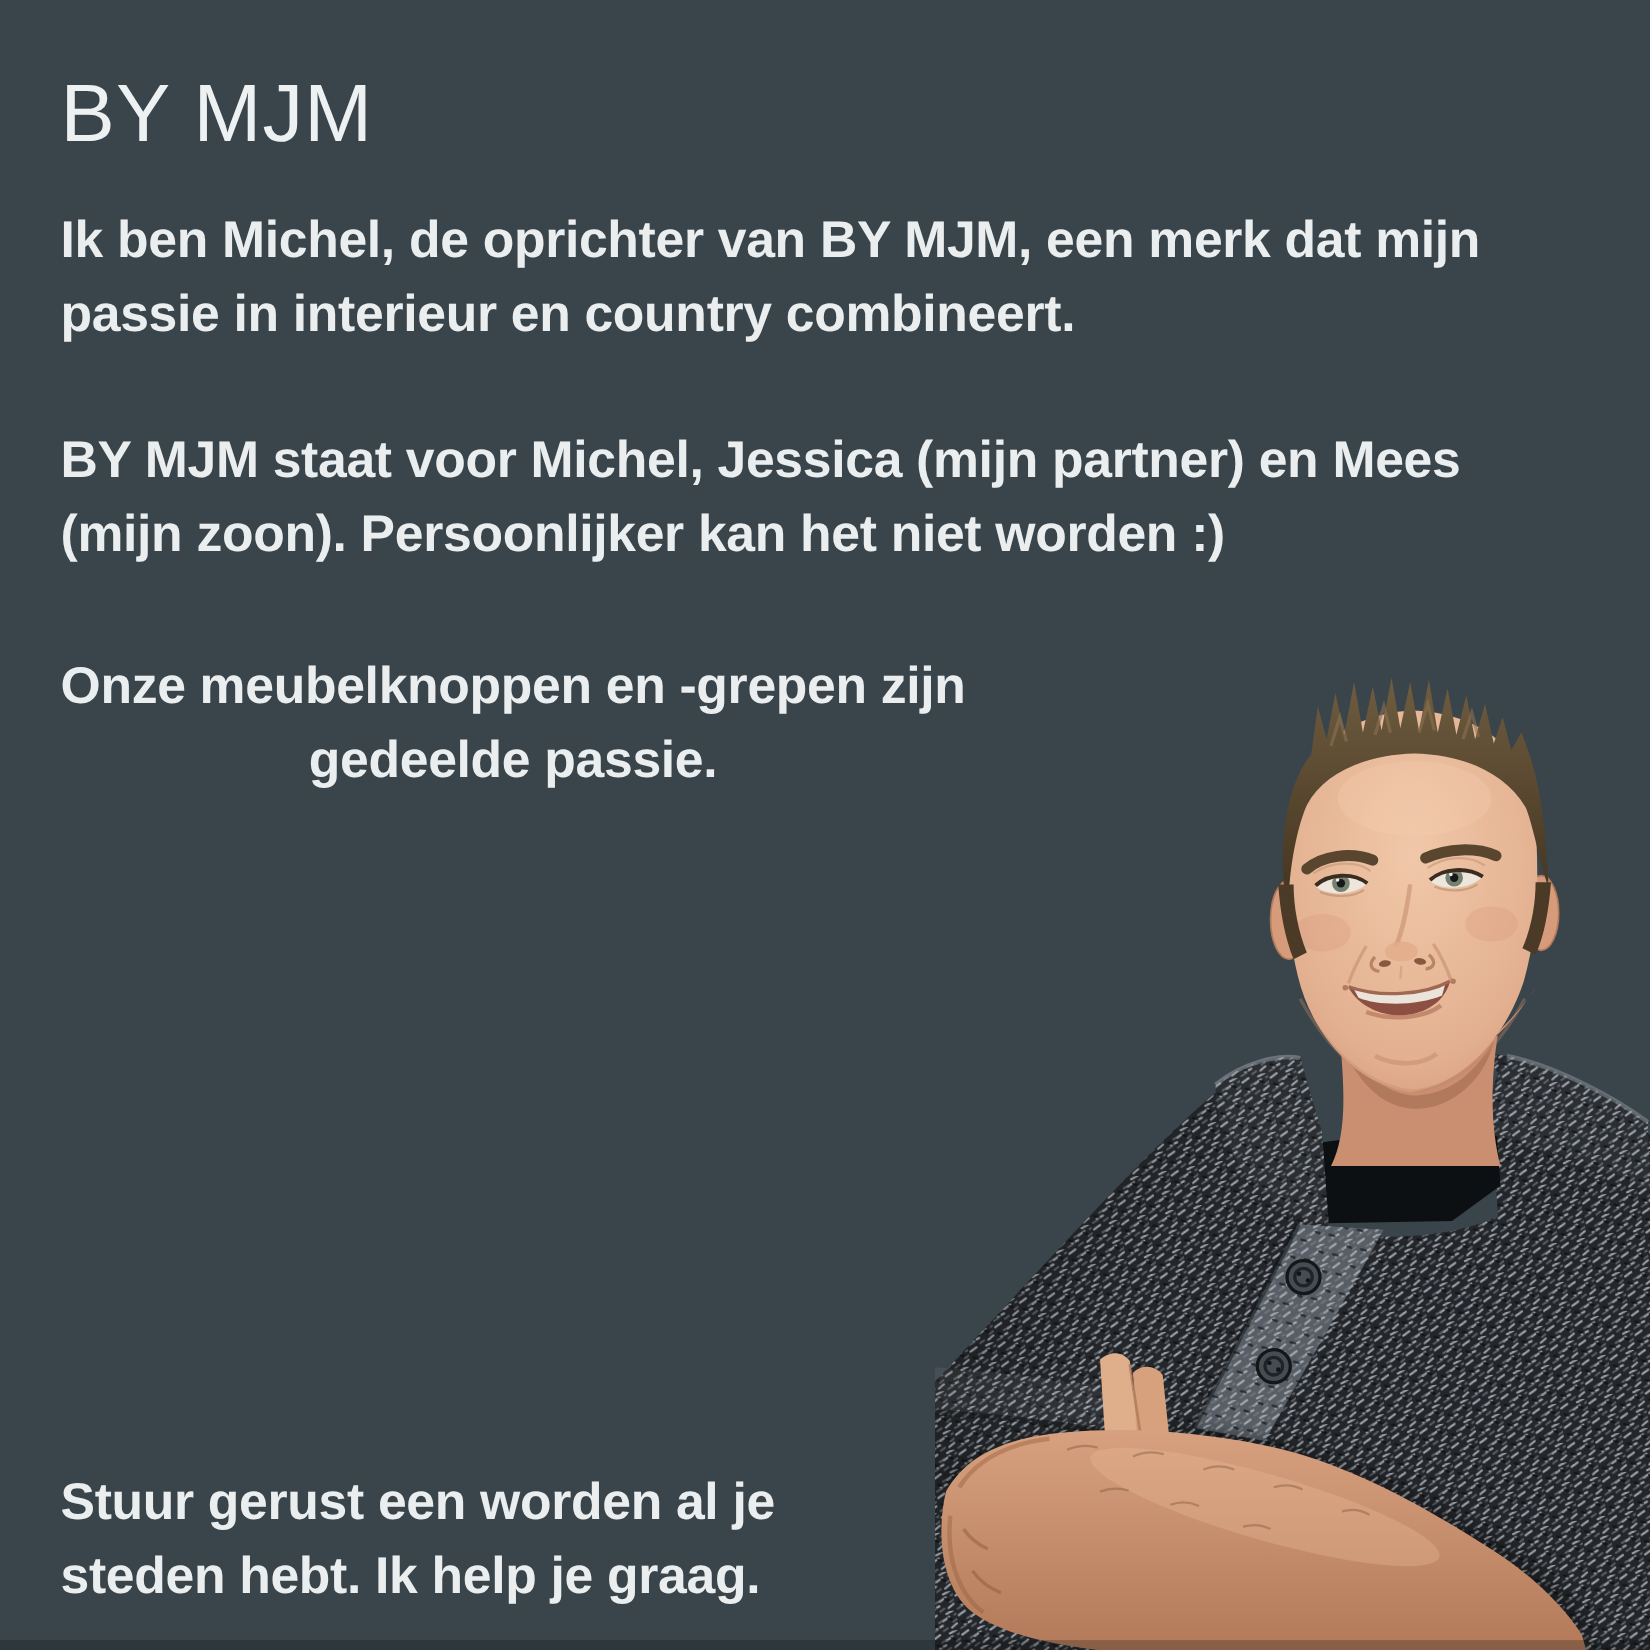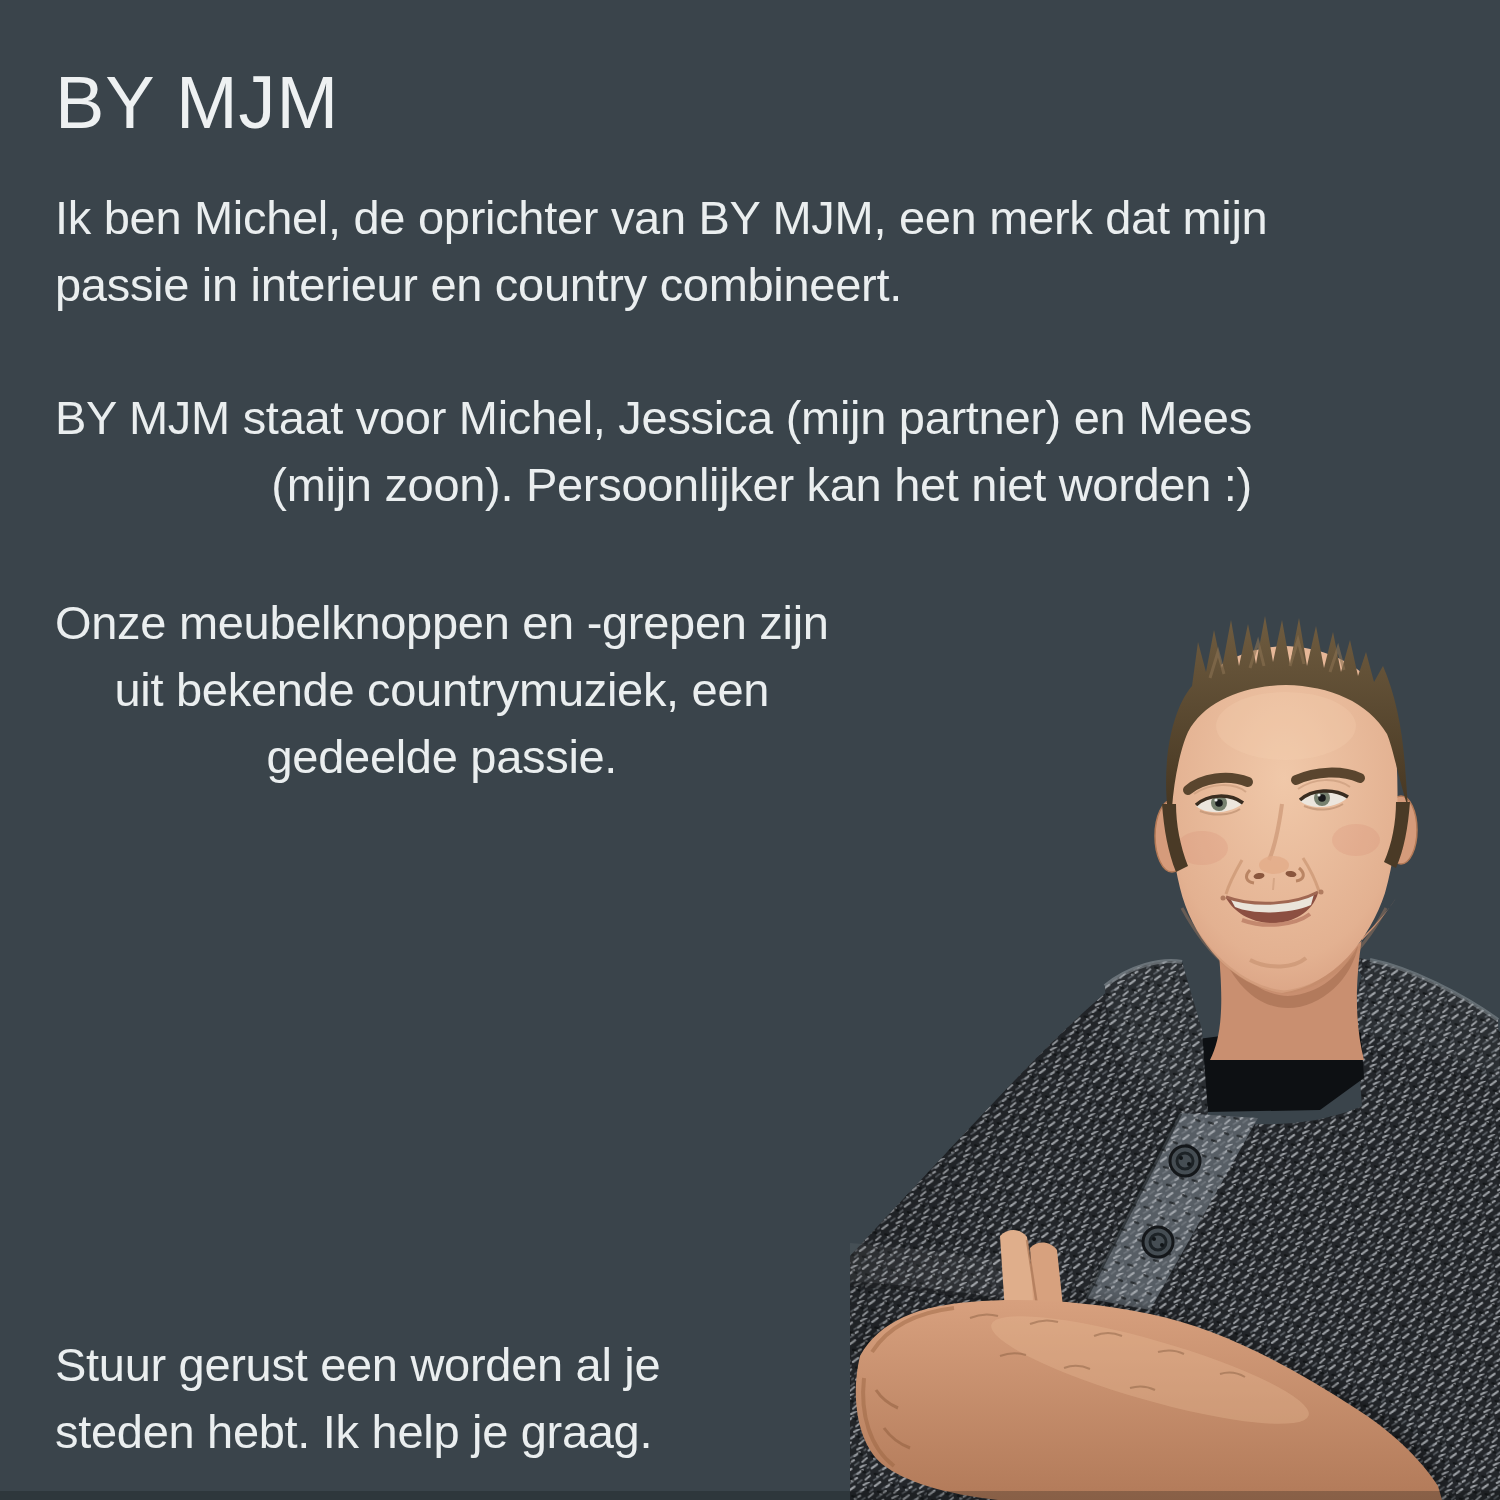--- a/index.html
+++ b/index.html
@@ -10,25 +10,25 @@
     overflow:hidden;
     font-family:"Liberation Sans","DejaVu Sans",sans-serif;
   }
   .page-title{
     position:absolute;left:55px;top:66px;margin:0;
     font-size:74px;font-weight:400;letter-spacing:1px;
     color:#eef1f2;line-height:1;
   }
   .para{position:absolute;left:55px;color:#eaeeef;}
   .para .line{
-    font-size:47px;line-height:67px;font-weight:400;
+    font-size:47px;line-height:67px;font-weight:700;
     letter-spacing:-0.3px;white-space:nowrap;
   }
   .p1{top:184px;}
-  .p2{top:384px;text-align:right;}
+  .p2{top:384px;}
   .p3{top:589px;text-align:center;}
   .p4{top:924px;}
   .p5{top:1331px;}
   .portrait{position:absolute;left:850px;top:608px;width:650px;height:892px;}
   .bottom-shade{
     position:absolute;left:0;bottom:0;width:1500px;height:9px;
     background:rgba(10,14,16,0.25);
   }
 </style>
 </head>
@@ -43,21 +43,20 @@
     <div class="line">passie in interieur en country combineert.</div>
   </section>
 
   <section class="para p2">
     <div class="line">BY MJM staat voor Michel, Jessica (mijn partner) en Mees</div>
     <div class="line">(mijn zoon). Persoonlijker kan het niet worden :)</div>
   </section>
 
   <section class="para p3">
     <div class="line">Onze meubelknoppen en -grepen zijn</div>
-    <div class="line">uit bekende countrymuziek, een</div>
     <div class="line">gedeelde passie.</div>
   </section>
 
 
   <section class="para p5">
     <div class="line">Stuur gerust een worden al je</div>
     <div class="line">steden hebt. Ik help je graag.</div>
   </section>
 
   <svg class="portrait" viewBox="0 0 650 892" role="img" aria-label="Portret van Michel, oprichter van BY MJM, glimlachend met gekruiste armen in een grijze gebreide trui">

